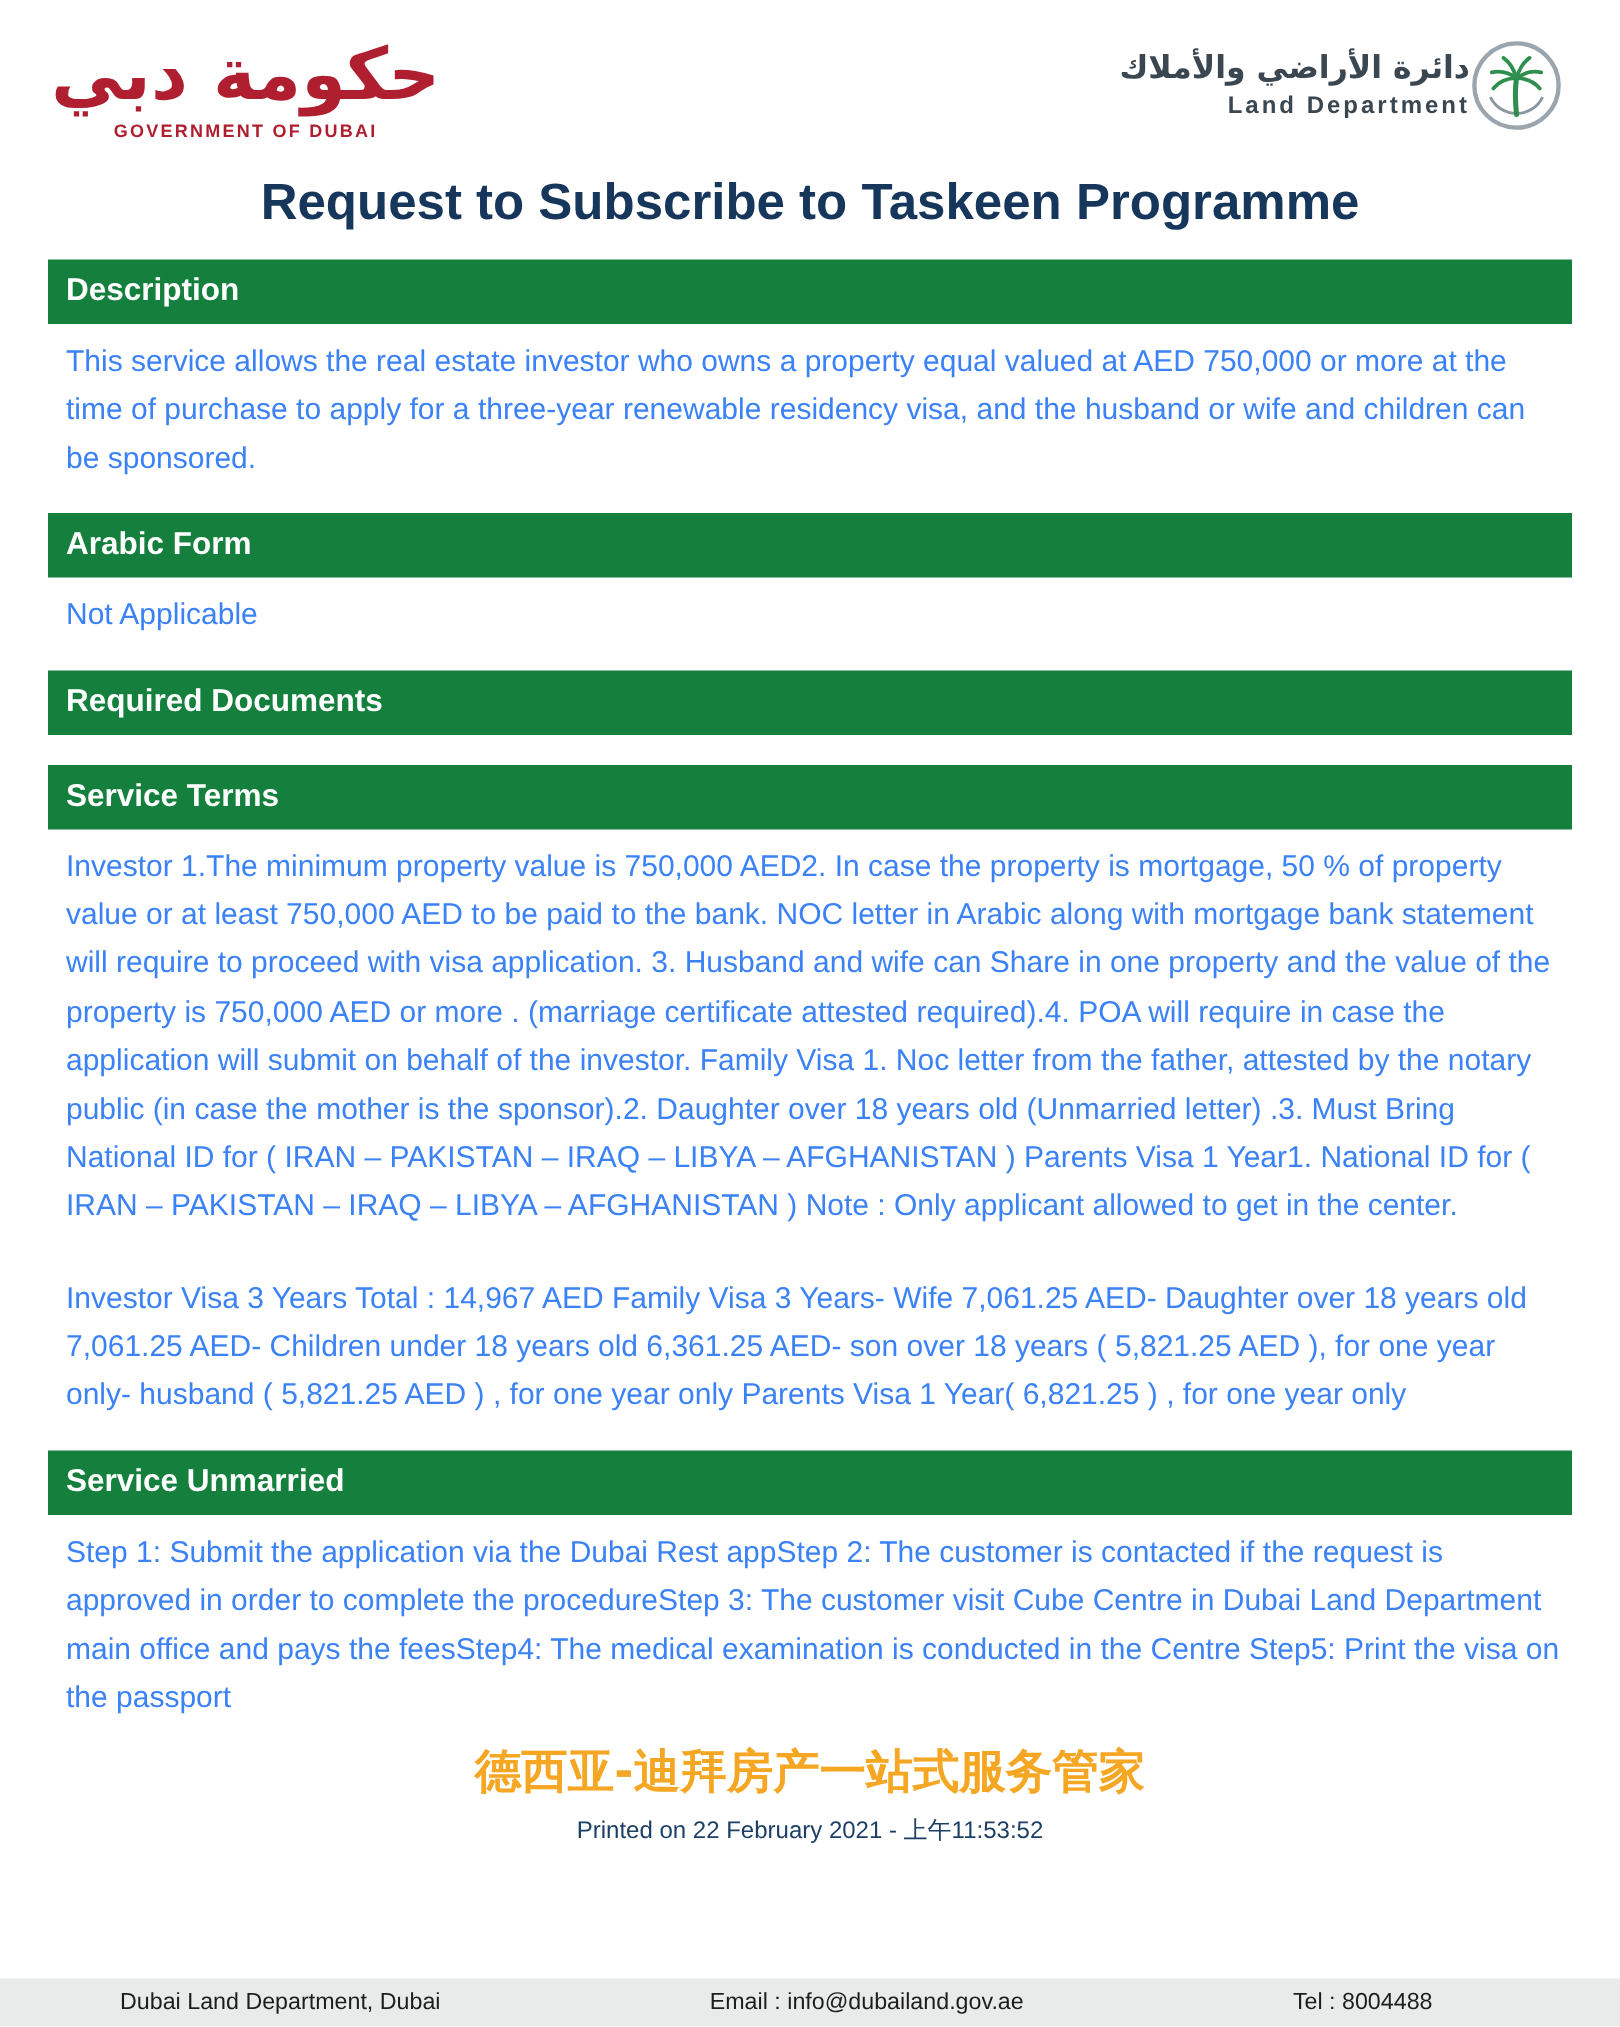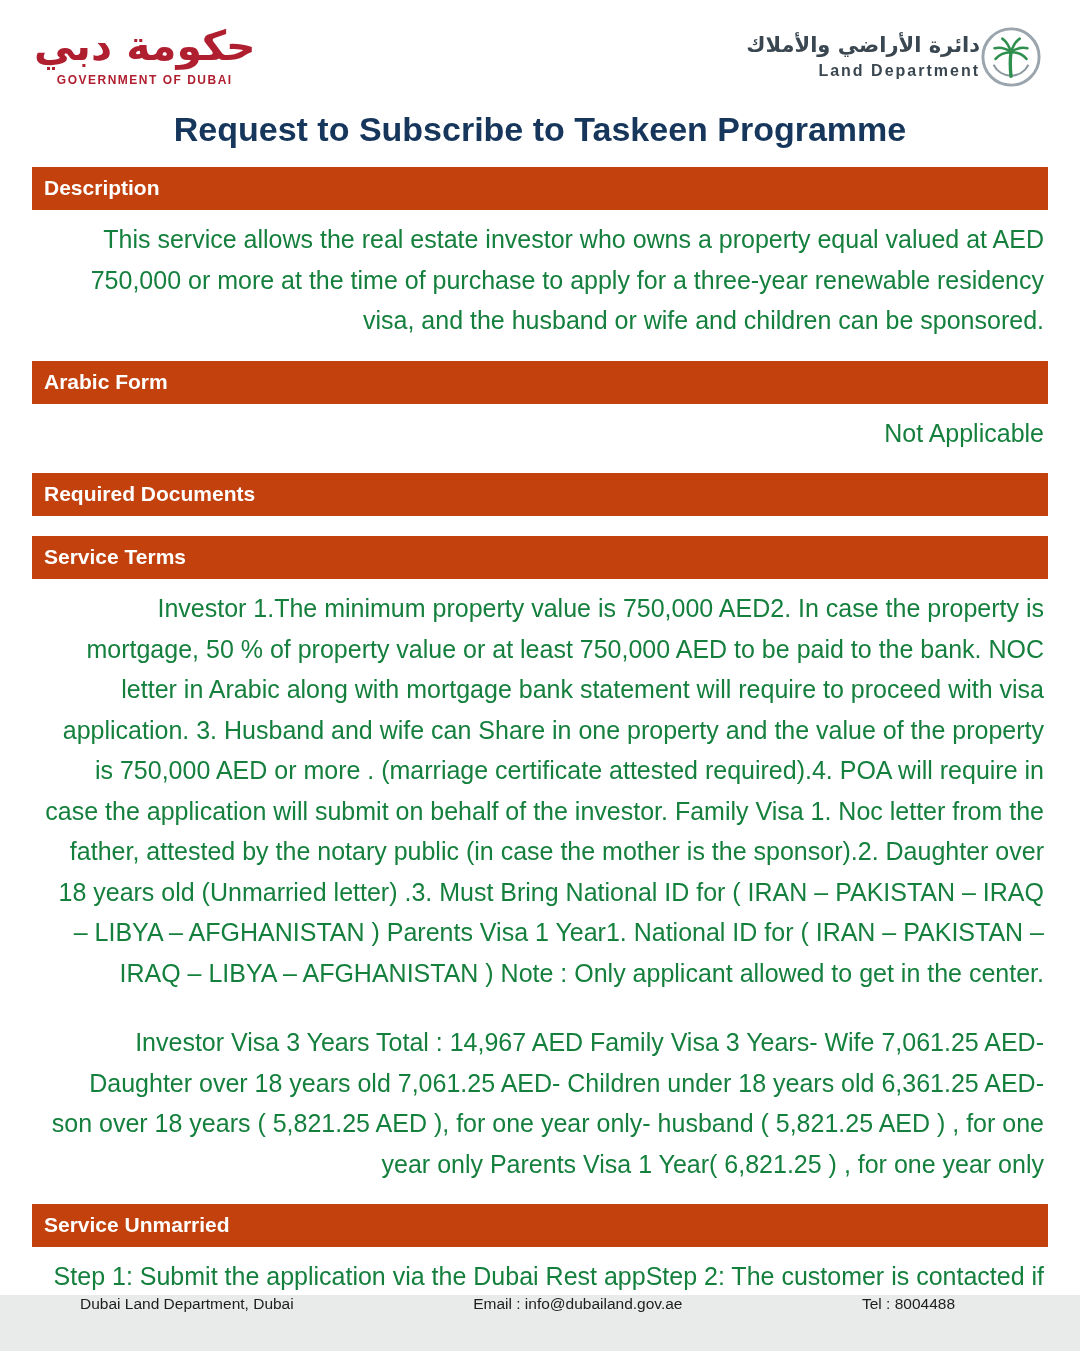--- a/index.html
+++ b/index.html
@@ -18,21 +18,21 @@
   
   .header {
     display: flex;
     justify-content: space-between;
     align-items: flex-start;
     padding: 26px 38px 0 34px;
   }
   .gov-logo { text-align: center; }
   .gov-logo .arabic {
     color: #b01f30;
-    font-size: 41px;
+    font-size: 48px;
     font-weight: bold;
     line-height: 1.0;
     font-family: "DejaVu Sans", sans-serif;
   }
   .gov-logo .caption {
     margin-top: 6px;
     color: #b01f30;
     font-size: 12px;
     font-weight: bold;
     letter-spacing: 1.5px;
@@ -65,32 +65,31 @@
     color: #16365c;
     font-size: 34px;
     font-weight: bold;
   }
 
   
   .sections { margin: 18px 32px 0 32px; }
   .section { margin-top: 20px; }
   .section:first-child { margin-top: 16px; }
   .section-head {
-    background: #c2410c;
+    background: #15803d;
     color: #ffffff;
     font-size: 21px;
     font-weight: bold;
     padding: 9px 14px 10px 12px;
   }
   .section-body {
-    color: #15803d;
-    font-size: 25px;
+    color: #3b82f6;
+    font-size: 20px;
     line-height: 1.62;
     padding: 9px 4px 0 12px;
-    text-align: right;
   }
 
   
   .promo {
     margin-top: 12px;
     text-align: center;
     color: #f5a623;
     font-size: 31px;
     font-weight: bold;
     font-family: "DejaVu Sans", sans-serif;
@@ -99,23 +98,24 @@
     margin-top: 8px;
     text-align: center;
     color: #1c3f66;
     font-size: 16px;
   }
 
   
   .footer {
     position: absolute;
     left: 0; right: 0; bottom: 0;
-    height: 56px;
+    height: 32px;
     background: #e9eaea;
     display: flex;
+    align-items: center;
     justify-content: space-between;
     padding: 0 125px 0 80px;
     color: #1d1d1d;
     font-size: 15.5px;
   }
 </style>
 </head>
 <body>
 
 <div class="page">

